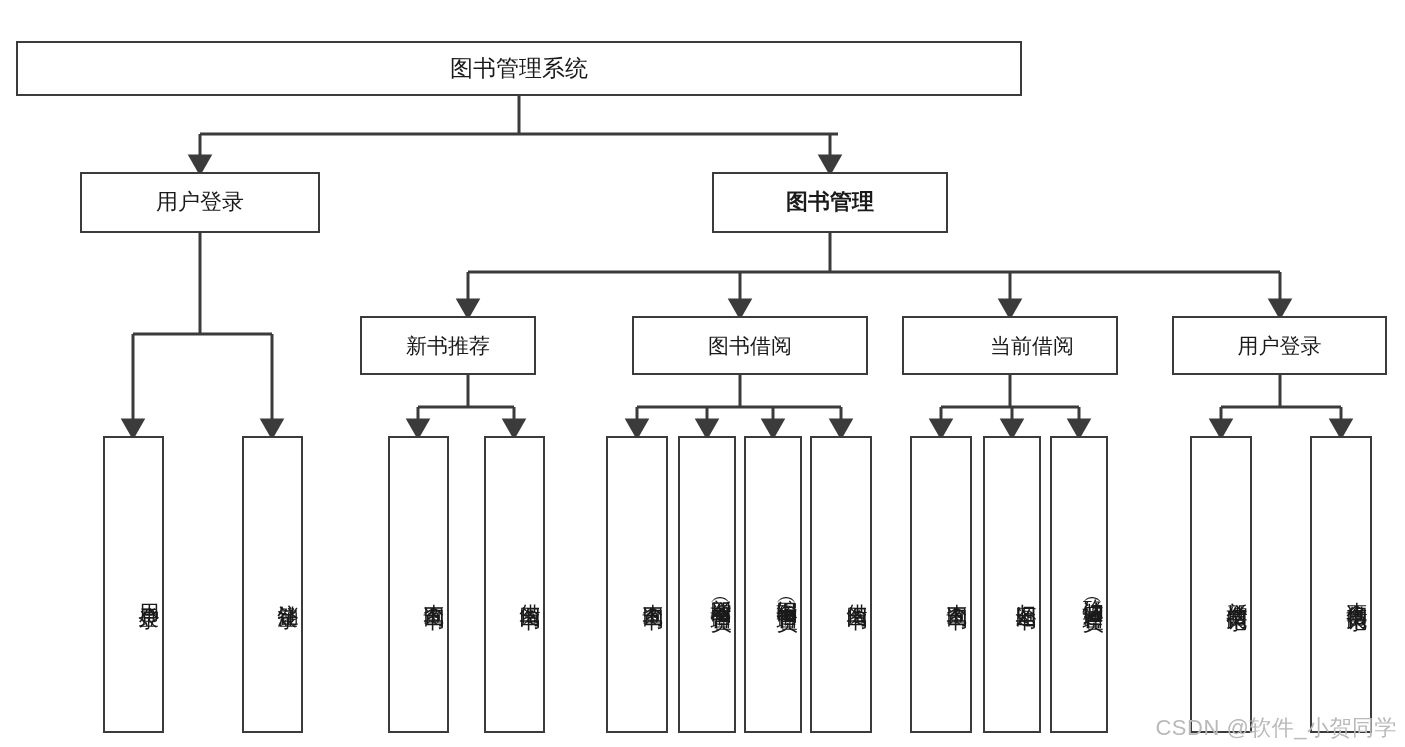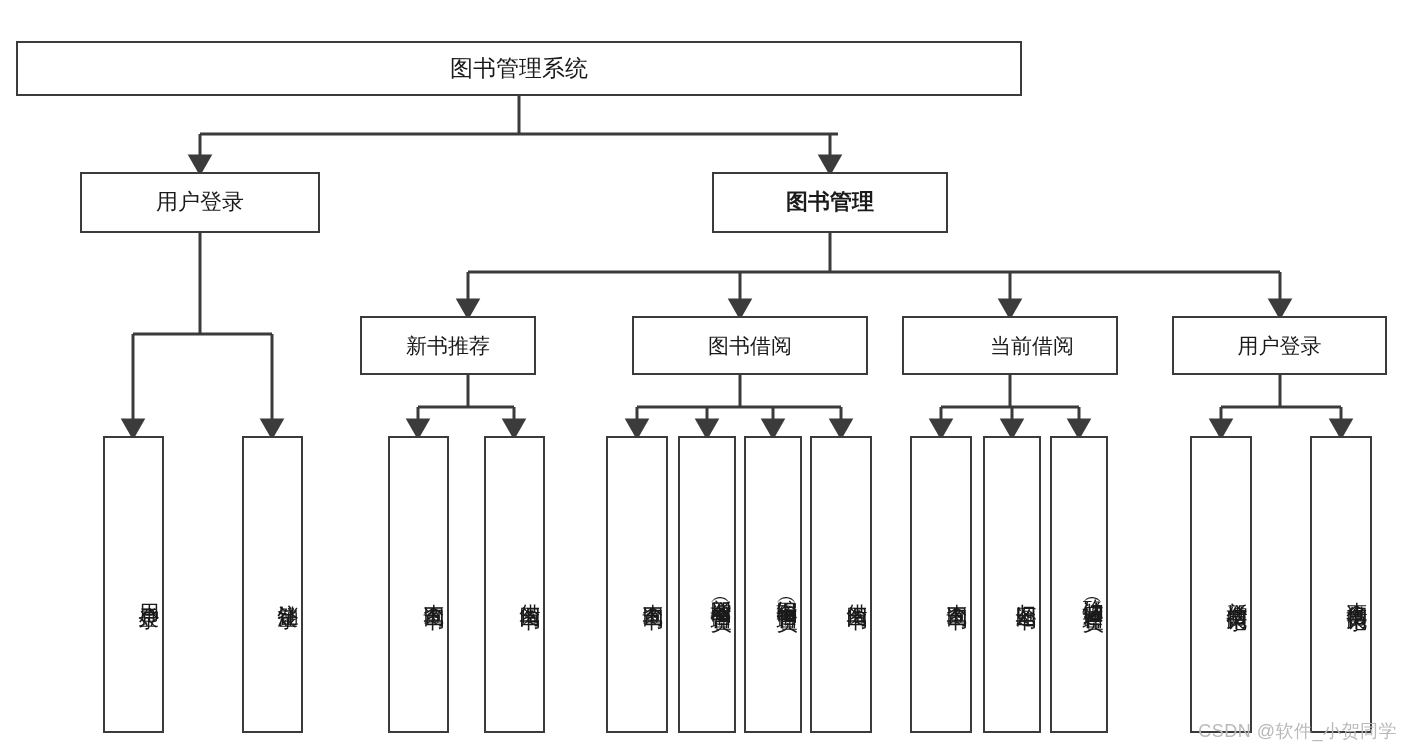--- a/index.html
+++ b/index.html
@@ -51,21 +51,21 @@
     letter-spacing: 2px;
     white-space: nowrap;
   }
   .node-label {
     display: block;
   }
   #watermark {
     position: absolute;
     right: 8px;
     bottom: 4px;
-    font-size: 18px;
+    font-size: 22px;
     color: #b9b9b9;
     letter-spacing: 0.5px;
     white-space: nowrap;
     user-select: none;
     margin-left: 46px;
   }
 </style>
 </head>
 <body>
 

